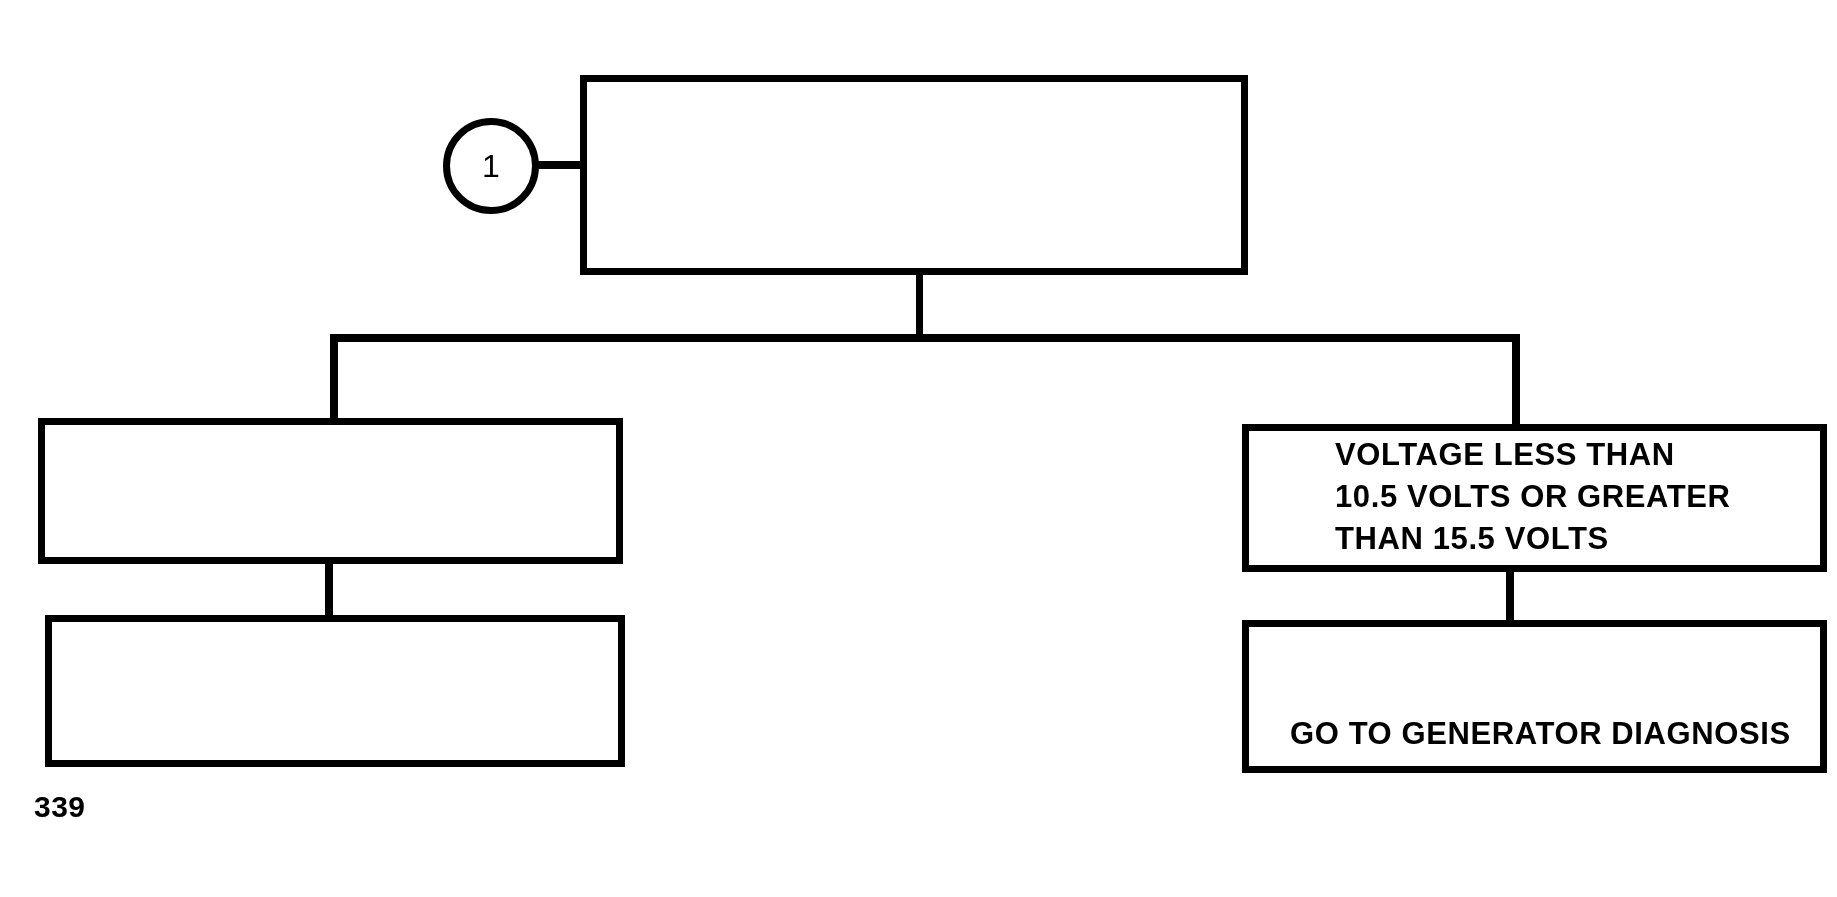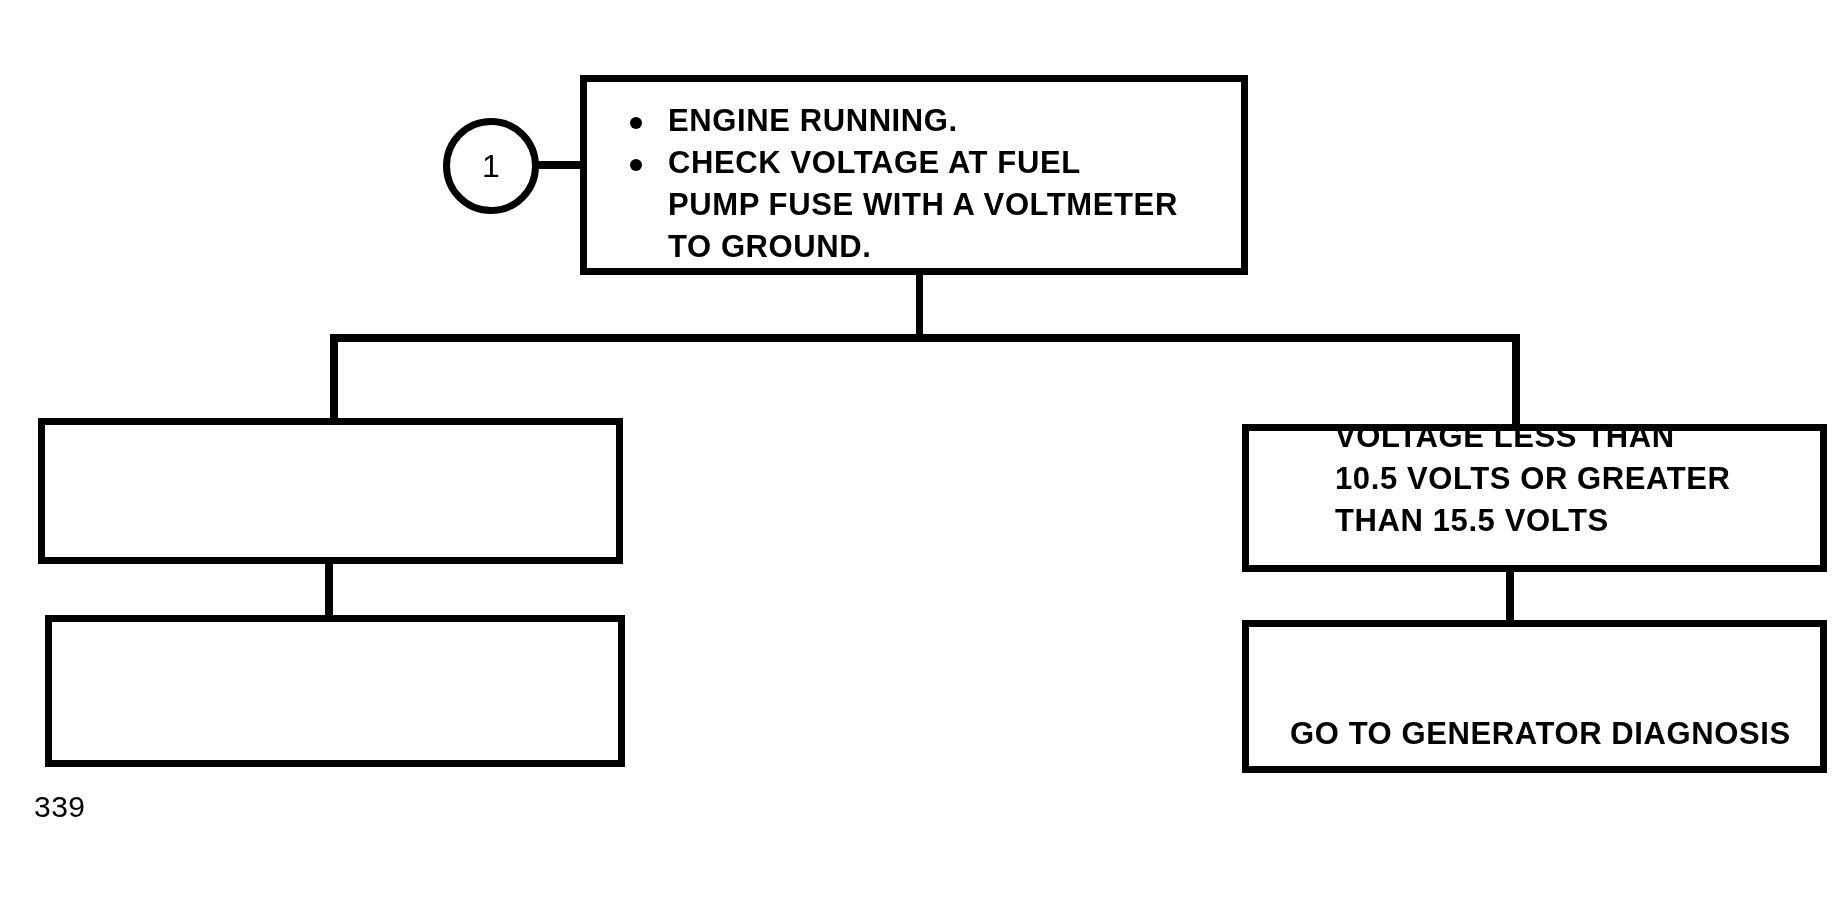--- a/index.html
+++ b/index.html
@@ -79,21 +79,21 @@
     height: 12px;
     border-radius: 50%;
     background: #000000;
   }
 
   
   .folio {
     position: absolute;
     color: #000000;
     font-size: 30px;
-    font-weight: normal;
+    font-weight: bold;
     letter-spacing: 0.5px;
   }
 
   
   #step-1            { left: 443px;  top: 118px;  width: 96px;  height: 96px; }
   #stub-step-to-top  { left: 537px;  top: 161px;  width: 46px;  height: 8px; }
 
   #box-top           { left: 580px;  top: 75px;   width: 668px; height: 200px; }
   #box-top-list      { left: 624px;  top: 100px;  width: 600px; }
 
@@ -104,46 +104,40 @@
 
   #box-left-mid      { left: 38px;   top: 418px;  width: 585px; height: 146px; }
   #box-left-mid-text { left: 155px;  top: 450px; }
 
   #link-left         { left: 325px;  top: 560px;  width: 8px;  height: 58px; }
 
   #box-left-bottom   { left: 45px;   top: 615px;  width: 580px; height: 152px; }
   #box-left-bottom-text { left: 140px; top: 640px; }
 
   #box-right-mid     { left: 1242px; top: 424px;  width: 585px; height: 148px; }
-  #box-right-mid-text{ left: 1335px; top: 416px; }
+  #box-right-mid-text{ left: 1335px; top: 434px; }
 
   #link-right        { left: 1506px; top: 566px;  width: 8px;  height: 56px; }
 
   #box-right-bottom  { left: 1242px; top: 620px;  width: 585px; height: 153px; }
   #box-right-bottom-text { left: 1290px; top: 675px; margin-top: 38px; }
 
   #page-folio        { left: 34px;   top: 790px; }
 </style>
 </head>
 <body>
 
 <div id="page">
 
   <div class="step-circle" id="step-1">
     <span>1</span>
   </div>
   <div class="line" id="stub-step-to-top"></div>
 
   <div class="node" id="box-top"></div>
-  <ul class="bullet-list" id="box-top-list">
-    <li class="bullet-item">ENGINE RUNNING.</li>
-    <li class="bullet-item">CHECK VOLTAGE AT FUEL
-PUMP FUSE WITH A VOLTMETER
-TO GROUND.</li>
-  </ul>
 
   <div class="line" id="stem-top"></div>
   <div class="line" id="bus-horizontal"></div>
   <div class="line" id="drop-left"></div>
   <div class="line" id="drop-right"></div>
 
   <div class="node" id="box-left-mid"></div>
 
   <div class="line" id="link-left"></div>
 

